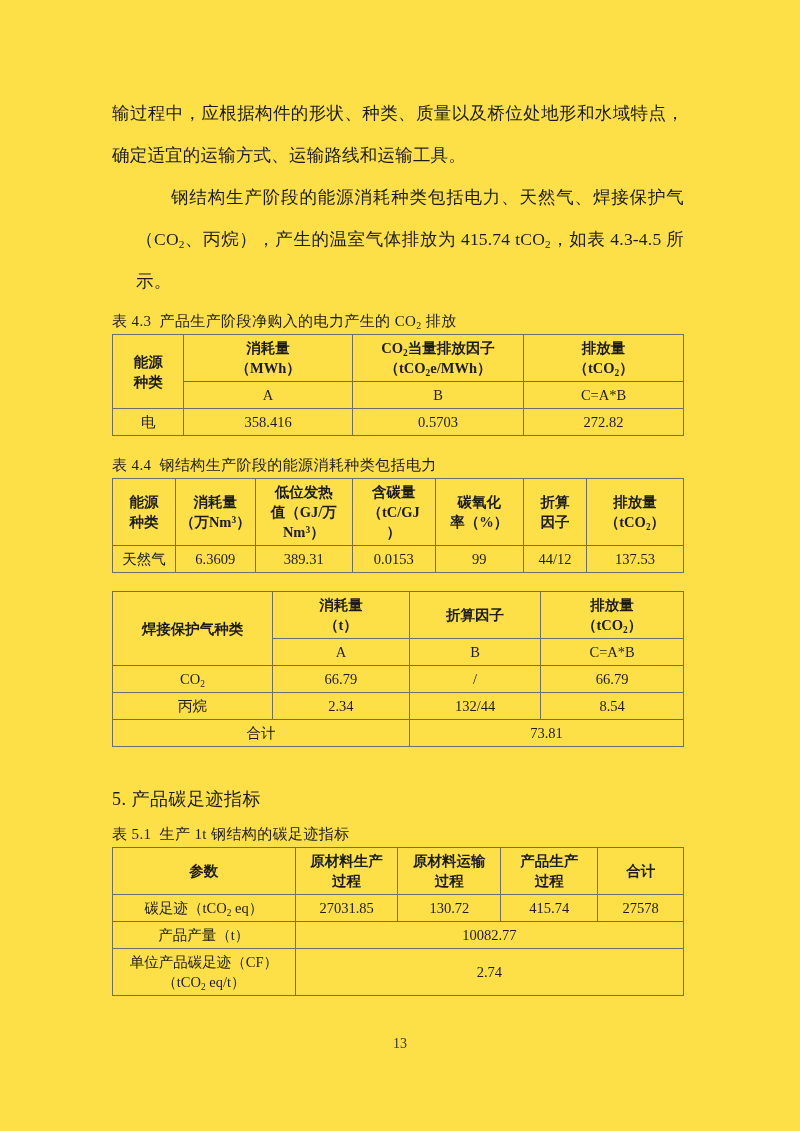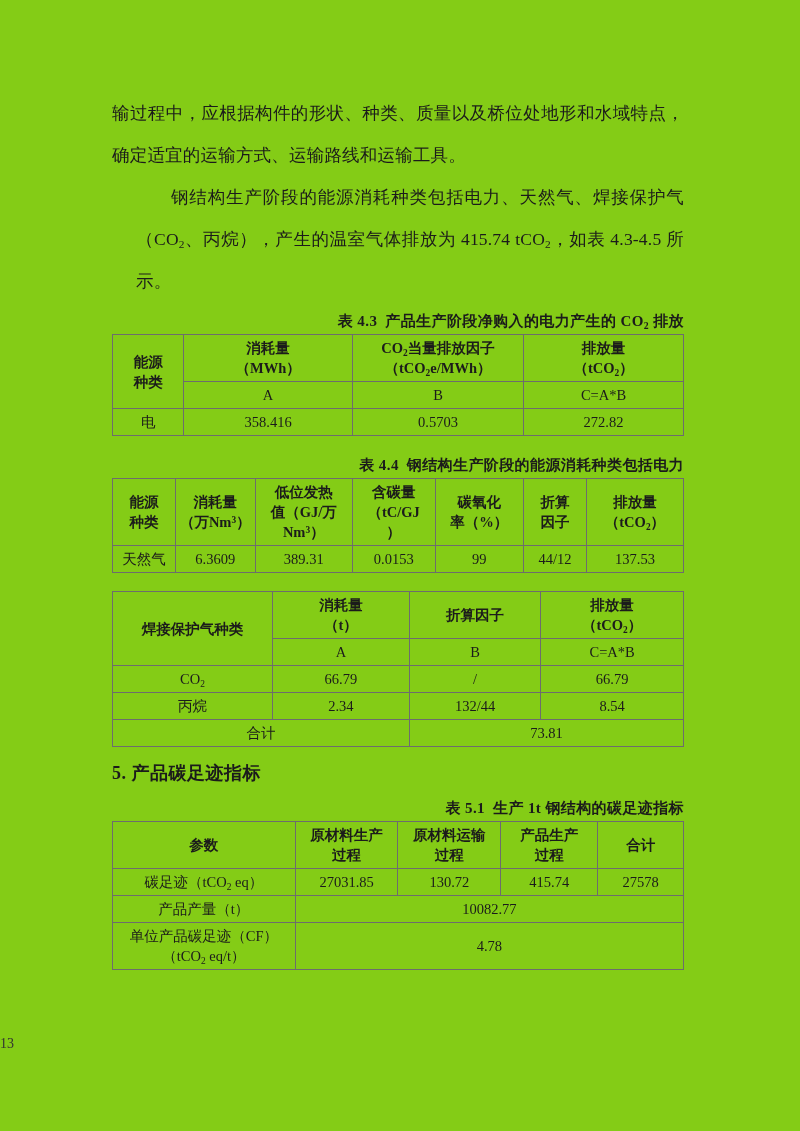--- a/index.html
+++ b/index.html
@@ -4,21 +4,21 @@
 <style>
   html, body {
     margin: 0;
     padding: 0;
     background: #ffffff;
   }
   .page {
     position: relative;
     width: 800px;
     height: 1131px;
-    background: #84cc16;
+    background: #fde047;
     font-family: "Liberation Serif", "DejaVu Serif", serif;
     color: #1b1b1b;
     overflow: hidden;
     box-sizing: border-box;
     padding-left: 18px;
   }
   .content {
     position: absolute;
     left: 112px;
     top: 92px;
@@ -35,22 +35,22 @@
     margin: 0;
   }
   .para.indent { text-indent: 2em; margin-left: 24px; }
 
   sub { font-size: 0.65em; vertical-align: -0.28em; line-height: 0; }
   sup { font-size: 0.65em; vertical-align: 0.45em; line-height: 0; }
 
   
   .tbl-caption {
     font-size: 15px;
-    font-weight: bold;
-    text-align: right;
+    font-weight: normal;
+    text-align: left;
     margin: 0 0 2px 0;
     letter-spacing: 0.4px;
     line-height: 22px;
   }
   .tbl-caption .cap-sp { display: inline-block; width: 8px; }
 
   
   table.doc {
     border-collapse: collapse;
     width: 100%;
@@ -69,32 +69,32 @@
   table.doc td.lbl { font-weight: normal; }
   .t43 { margin-bottom: 18px; }
   .t44 { margin-bottom: 18px; }
   .t45 { margin-bottom: 0; }
 
   .outer-box { border: 1.5px solid #555; }
 
   
   .sect-head {
     font-size: 18px;
-    font-weight: bold;
-    margin: 14px 0 12px 0;
+    font-weight: normal;
+    margin: 40px 0 12px 0;
     letter-spacing: 0.5px;
   }
 
   
   .page-no {
     position: absolute;
     left: 0;
     right: 0;
     top: 1036px;
-    text-align: left;
+    text-align: center;
     font-size: 14px;
     color: #333;
     font-family: "Liberation Serif", serif;
   }
 
   .spacer-8 { height: 8px; }
 </style>
 </head>
 <body>
 
@@ -289,21 +289,21 @@
         </tr>
         <tr>
           <td class="lbl"><span>产品产量（t）</span><sub></sub><span></span></td>
           <td colspan="4">10082.77</td>
         </tr>
         <tr>
           <td class="lbl">
             <div><span>单位产品碳足迹（CF）</span><sub></sub><span></span></div>
             <div><span>（tCO</span><sub>2</sub><span> eq/t）</span></div>
           </td>
-          <td colspan="4">4.78</td>
+          <td colspan="4">2.74</td>
         </tr>
       </tbody>
     </table>
 
   </div>
 
   <div class="page-no">13</div>
 </div>
 
 </body></html>

